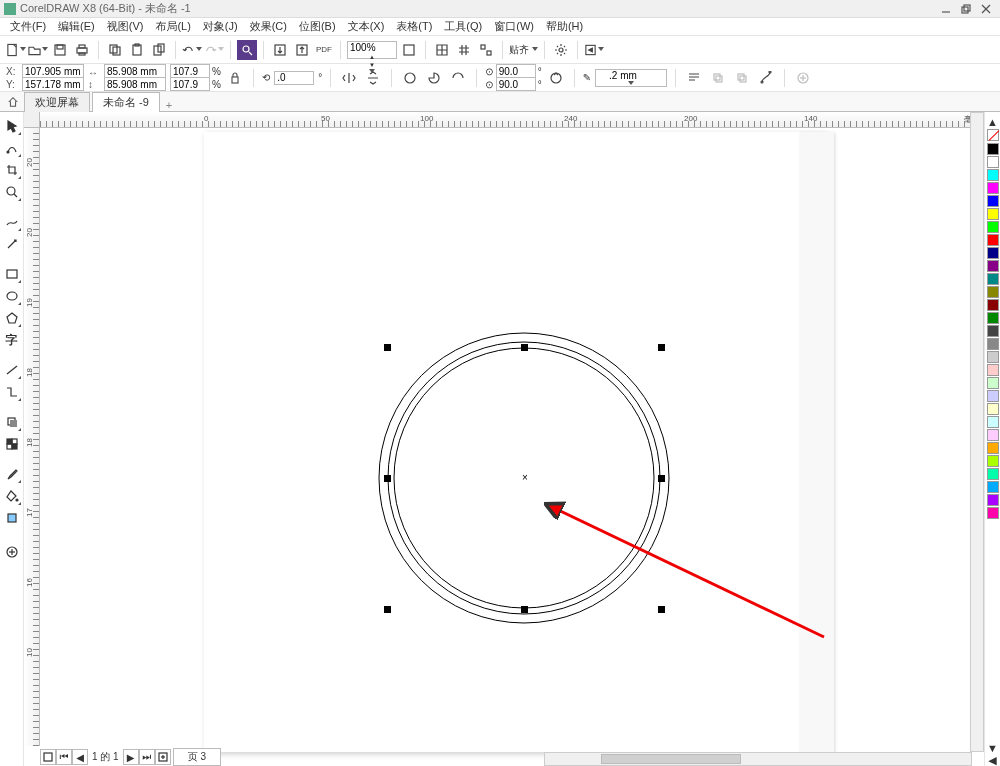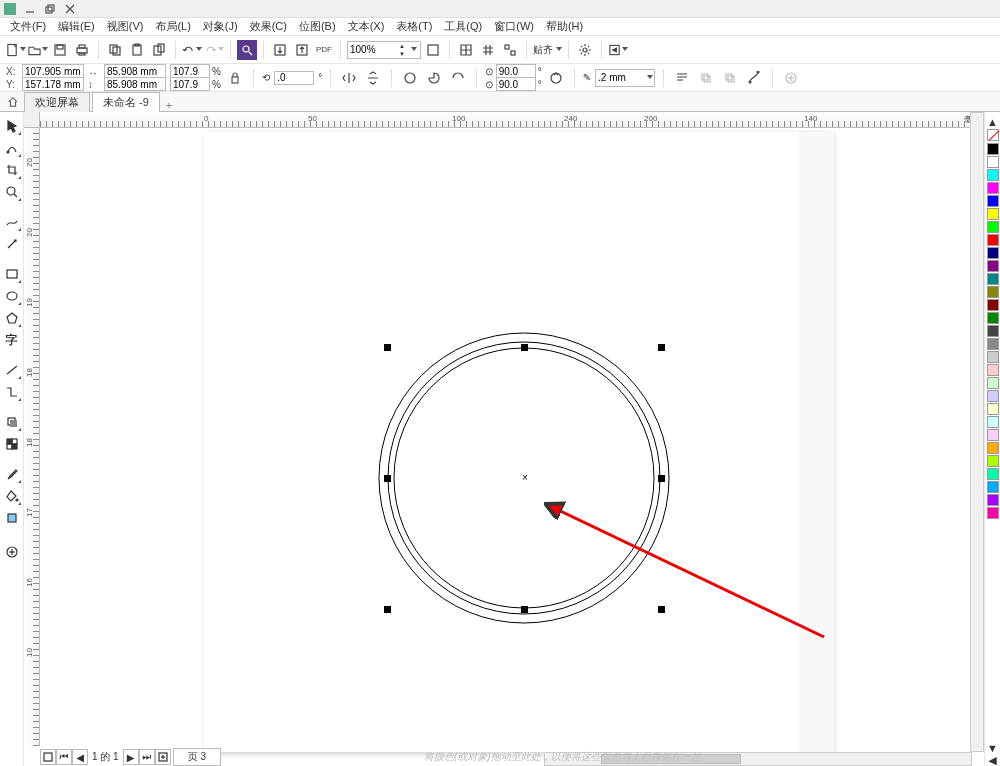--- a/index.html
+++ b/index.html
@@ -10,21 +10,21 @@
 .title-bar .win-btn { width:20px; height:14px; display:flex; align-items:center; justify-content:center; color:#555; cursor:pointer; }
 .win-btn svg { width:10px; height:10px; }
 .menu-bar { height:18px; display:flex; align-items:center; padding:0 4px; background:#fff; border-bottom:1px solid #e5e5e5; }
 .menu-bar .menu-item { padding:0 6px; font-size:11px; cursor:pointer; }
 .toolbar { height:28px; display:flex; align-items:center; padding:0 6px; gap:2px; border-bottom:1px solid #e5e5e5; background:#fff; }
 .tool-btn { width:20px; height:20px; display:flex; align-items:center; justify-content:center; cursor:pointer; color:#444; }
 .tool-btn.disabled { opacity:.35; }
 .tool-btn svg { width:14px; height:14px; }
 .sep { width:1px; height:18px; background:#ddd; margin:0 4px; }
 .dropdown-arrow { width:6px; height:6px; border-left:3px solid transparent; border-right:3px solid transparent; border-top:4px solid #555; margin-left:1px; }
-.zoom-box { display:flex; align-items:center; border:1px solid #bbb; height:18px; }
+.zoom-box { display:flex; align-items:center; border:1px solid #bbb; height:18px;flex-direction:column; }
 .zoom-box input { border:none; width:48px; height:16px; font-size:10px; padding:0 2px; outline:none; text-align:left; }
 .zoom-box .spin { display:flex; flex-direction:column; }
 .spin div { width:12px; height:8px; display:flex; align-items:center; justify-content:center; cursor:pointer; font-size:6px; }
 .property-bar { height:28px; display:flex; align-items:center; padding:0 6px; gap:4px; border-bottom:1px solid #e5e5e5; background:#fff; font-size:10px; }
 .pb-group { display:flex; flex-direction:column; gap:1px; }
 .pb-row { display:flex; align-items:center; gap:2px; height:12px; }
 .pb-label { width:14px; color:#555; font-size:10px; }
 .pb-input { border:1px solid #bbb; height:14px; width:62px; font-size:10px; padding:0 2px; outline:none; }
 .pb-small { width:40px; }
 .lock-icon { width:14px; height:14px; color:#555; }
@@ -64,20 +64,21 @@
 .circles { position:absolute; left:350px; top:216px; }
 .sel-handle { width:7px; height:7px; background:#000; position:absolute; }
 .sel-center { position:absolute; font-size:10px; color:#000; }
 .arrow { position:absolute; left:520px; top:385px; }
 </style>
 </head>
 <body>
 
 <div class="title-bar">
   <div class="logo"></div>
+  <div class="title">CorelDRAW X8 (64-Bit) - 未命名 -1</div>
   <div class="win-btn">
       <svg viewBox="0 0 10 10">
         <line x1="1" y1="8" x2="9" y2="8"></line>
       </svg>
     </div>
   <div class="win-btn">
       <svg viewBox="0 0 10 10">
         <rect x="1" y="3" width="6" height="6"></rect>
         <rect x="3" y="1" width="6" height="6"></rect>
       </svg>
@@ -320,21 +321,21 @@
       </div>
   </div>
   <div class="tool-btn">
       <svg viewBox="0 0 14 14">
         <circle cx="7" cy="7" r="5"></circle>
         <path d="M7 2l2 2M7 2l-2 2"></path>
       </svg>
     </div>
   <div class="sep"></div>
   <span>✎</span>
-  <div class="zoom-box" style="width:60px">
+  <div class="zoom-box" style="width:72px">
     <input value=".2 mm" style="">
     <div class="dropdown-arrow" style="margin:0 3px"></div>
   </div>
   <div class="sep"></div>
   <div class="tool-btn">
       <svg viewBox="0 0 14 14">
         <path d="M2 3h10M2 6h10M2 9h6"></path>
       </svg>
     </div>
   <div class="tool-btn disabled">
@@ -495,24 +496,24 @@
           <line x1="7" y1="4" x2="7" y2="10"></line>
           <line x1="4" y1="7" x2="10" y2="7"></line>
         </svg>
       </div>
   </div>
 
   <div class="canvas-area">
     <div class="ruler-corner"></div>
     <div class="h-ruler">
       <span class="tick" style="left:164px">0</span>
-      <span class="tick" style="left:268px">50</span>
-      <span class="tick" style="left:412px">100</span>
+      <span class="tick" style="left:281px">50</span>
+      <span class="tick" style="left:380px">100</span>
       <span class="tick" style="left:524px">240</span>
-      <span class="tick" style="left:604px">200</span>
+      <span class="tick" style="left:644px">200</span>
       <span class="tick" style="left:764px">140</span>
       <span class="tick" style="right:4px">毫米</span>
     </div>
     <div class="v-ruler">
       <span class="tick" style="top:30px">20</span>
       <span class="tick" style="top:100px">20</span>
       <span class="tick" style="top:170px">19</span>
       <span class="tick" style="top:240px">18</span>
       <span class="tick" style="top:310px">18</span>
       <span class="tick" style="top:380px">17</span>
@@ -564,21 +565,20 @@
             <line x1="5" y1="3" x2="5" y2="7"></line>
             <line x1="3" y1="5" x2="7" y2="5"></line>
           </svg>
         </div>
       <div class="page-tab">页 3</div>
     </div>
     <div class="scroll-h">
         <div class="thumb"></div>
       </div>
     <div class="scroll-v"></div>
-    <div class="hint">将颜色(或对象)拖动至此处，以便将这些颜色与文档存储在一起</div>
   </div>
 
   <div class="color-palette">
     <div class="lt-btn" style="height:12px">▲</div>
     <div class="color-sw none"></div>
     <div id="palette-colors">
         <div class="color-sw" style="background: rgb(0, 0, 0);"></div>
         <div class="color-sw" style="background: rgb(255, 255, 255);"></div>
         <div class="color-sw" style="background: rgb(0, 255, 255);"></div>
         <div class="color-sw" style="background: rgb(255, 0, 255);"></div>

